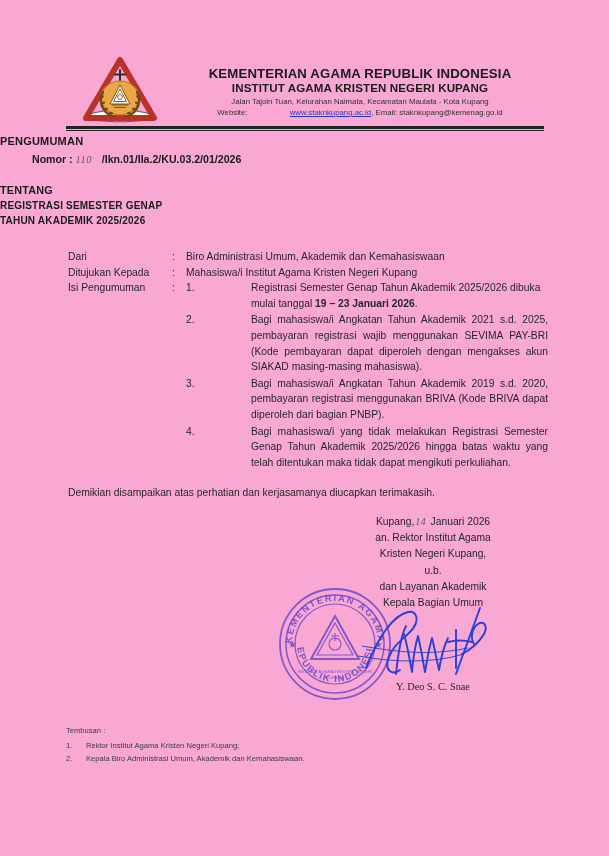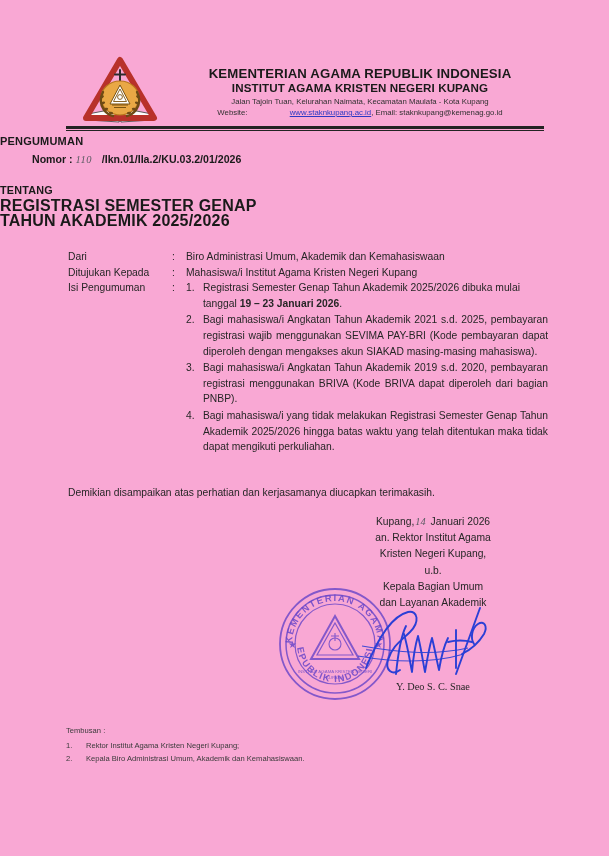--- a/index.html
+++ b/index.html
@@ -127,21 +127,21 @@
   }
   .t-tentang {
     font-size: 10.8px;
     font-weight: bold;
     letter-spacing: 0.2px;
     color: #1a1a1a;
     line-height: 15px;
     margin-top: 15px;
   }
   .t-sub1, .t-sub2 {
-    font-size: 16px;
+    font-size: 10px;
     font-weight: bold;
     letter-spacing: 0.2px;
     color: #1a1a1a;
     line-height: 15px;
   }
 
   
   .fields {
     position: absolute;
     left: 68px;
@@ -177,20 +177,21 @@
     line-height: 15.6px;
     margin-bottom: 1px;
   }
   .numlist li .n {
     width: 17px;
     flex: 0 0 17px;
   }
   .numlist li .txt {
     flex: 1 1 auto;
     text-align: justify;
+    margin-left: 48px;
   }
   .numlist li .txt.nojust {
     text-align: left;
   }
   b.bold { font-weight: bold; }
 
   .closing {
     position: absolute;
     left: 68px;
     top: 485px;
@@ -373,22 +374,22 @@
     </div>
   </div>
 
   <div class="closing">Demikian disampaikan atas perhatian dan kerjasamanya diucapkan terimakasih.</div>
 
   <div class="sign-block">
     <div><span>Kupang,</span><span class="hw-date">14</span><span>Januari 2026</span></div>
     <div>an. Rektor Institut Agama</div>
     <div>Kristen Negeri Kupang,</div>
     <div>u.b.</div>
+    <div>dan Layanan Akademik</div>
     <div>Kepala Bagian Umum</div>
-    <div>dan Layanan Akademik</div>
   </div>
 
   <div class="stamp">
     <svg viewBox="0 0 118 118" width="118" height="118">
       <defs>
         <path id="arcTop" d="M 16 59 A 43 43 0 0 1 102 59"></path>
         <path id="arcBot" d="M 21 59 A 38 38 0 0 0 97 59"></path>
       </defs>
       <g stroke="#6b47c9" fill="none" opacity="0.82">
         <circle cx="59" cy="59" r="55" stroke-width="1.8"></circle>

